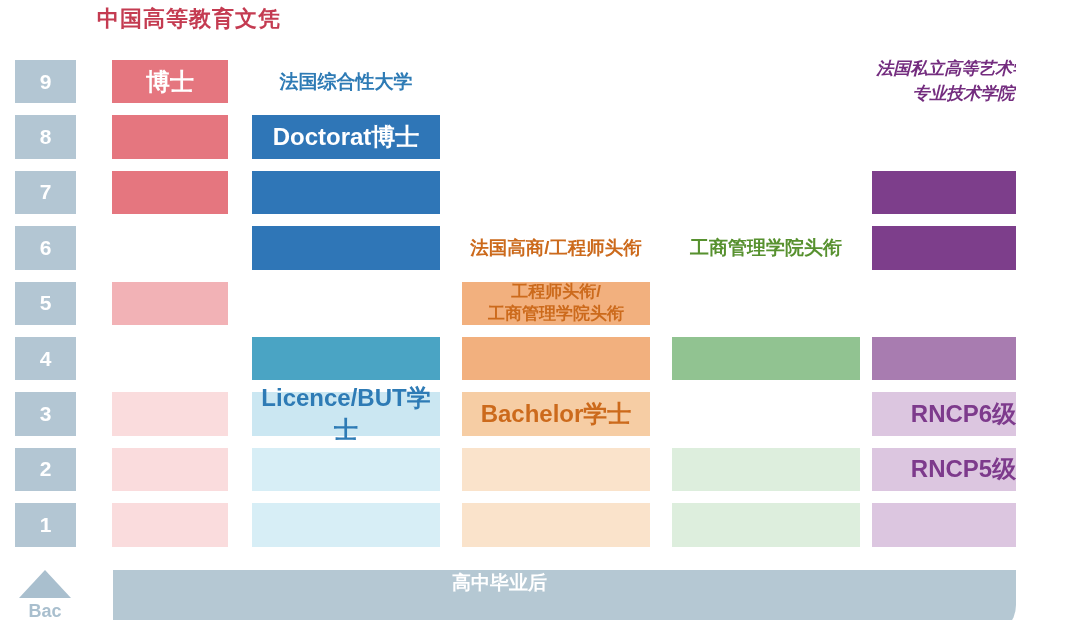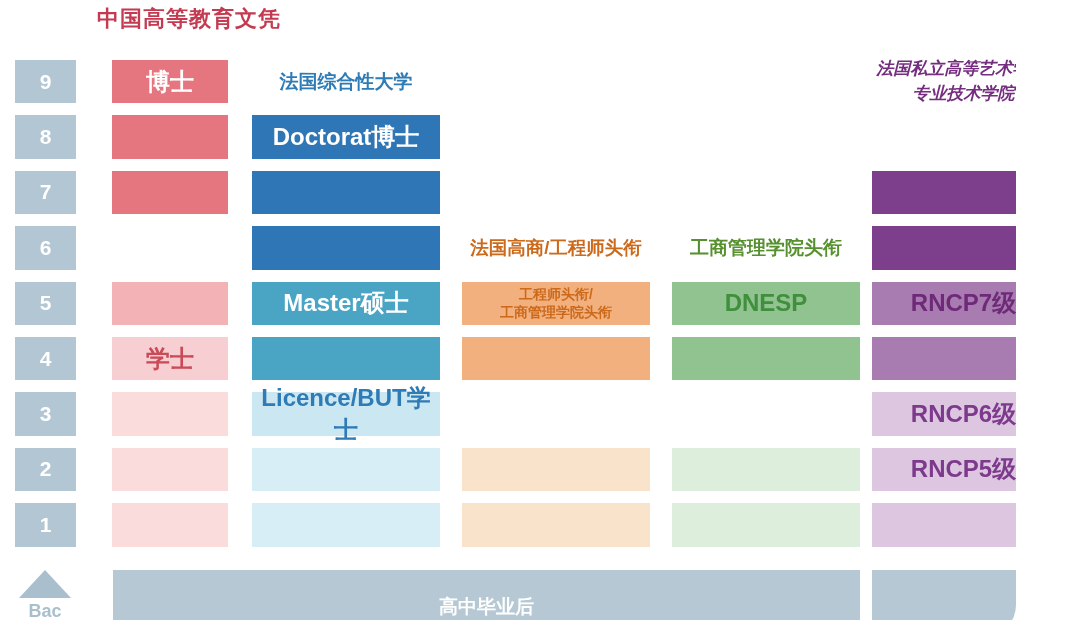--- a/index.html
+++ b/index.html
@@ -54,26 +54,26 @@
   .bg-pr-light{background:var(--private-art-light)}
   .txt-pr-dark{color:var(--private-art-text-dark)}
   .txt-pr{color:var(--private-art-text-light)}
 
   .hdr{background:none}
   .hdr-blue{color:var(--university-text); font-size:19px;}
   .hdr-orange{color:var(--grande-ecole-text); font-size:18.5px;}
   .hdr-green{color:var(--public-art-header); font-size:19px;}
   .hdr-purple{color:var(--private-art-header); font-size:17px; line-height:1.45; white-space:pre-line;font-style:italic;}
 
-  .two-line{white-space:pre-line; font-size:14px; line-height:1.3;}
+  .two-line{white-space:pre-line; font-size:17px; line-height:1.3;}
 
   .footer-bar{
     position:absolute; left:113px; top:570px; width:747px; height:50px;
-    background:var(--footer-bar); display:flex; align-items:flex-end; justify-content:center;
-    color:#ffffff; font-size:19px;
+    background:var(--footer-bar); display:flex; align-items:flex-start; justify-content:center;
+    color:#ffffff; font-size:19px;padding-left:13px;
   }
   .footer-bar-right{
     position:absolute; left:872px; top:570px; width:183px; height:50px;
     background:var(--footer-bar);
   }
   .bac-arrow{
     position:absolute; left:19px; top:570px; width:0; height:0;
     border-left:26px solid transparent; border-right:26px solid transparent;
     border-bottom:28px solid var(--bac);
   }
@@ -98,53 +98,50 @@
     <div class="cell num r5">5</div>
     <div class="cell num r6">4</div>
     <div class="cell num r7">3</div>
     <div class="cell num r8">2</div>
     <div class="cell num r9">1</div>
 
     <div class="cell c-red bg-china-dark txt-white r1">博士</div>
     <div class="cell c-red bg-china-dark r2"></div>
     <div class="cell c-red bg-china-dark r3"></div>
     <div class="cell c-red bg-china-mid r5"></div>
-    <div class="cell c-red bg-china-light txt-china r6">学士</div>
     <div class="cell c-red bg-china-lighter r7"></div>
     <div class="cell c-red bg-china-lighter r8"></div>
     <div class="cell c-red bg-china-lighter r9"></div>
 
     <div class="cell c-blue hdr hdr-blue r1">法国综合性大学</div>
     <div class="cell c-blue bg-uni-dark txt-white r2">Doctorat博士</div>
     <div class="cell c-blue bg-uni-dark r3"></div>
     <div class="cell c-blue bg-uni-dark r4"></div>
-    <div class="cell c-blue bg-uni-teal txt-white r5">Master硕士</div>
     <div class="cell c-blue bg-uni-teal r6"></div>
     <div class="cell c-blue bg-uni-light txt-uni r7">Licence/BUT学士</div>
     <div class="cell c-blue bg-uni-lighter r8"></div>
     <div class="cell c-blue bg-uni-lighter r9"></div>
 
     <div class="cell c-orange hdr hdr-orange r4">法国高商/工程师头衔</div>
     <div class="cell c-orange bg-ge-mid txt-ge two-line r5">工程师头衔/
 工商管理学院头衔</div>
     <div class="cell c-orange bg-ge-mid r6"></div>
+    <div class="cell c-orange bg-ge-light txt-ge r7">Bachelor学士</div>
     <div class="cell c-orange bg-ge-lighter r8"></div>
     <div class="cell c-orange bg-ge-lighter r9"></div>
 
     <div class="cell c-green hdr hdr-green r4">工商管理学院头衔</div>
-    <div class="cell c-green bg-pa-mid txt-pa-dark r5">DNESP</div>
     <div class="cell c-green bg-pa-mid r6"></div>
     <div class="cell c-green bg-pa-lighter r8"></div>
     <div class="cell c-green bg-pa-lighter r9"></div>
 
     <div class="cell c-purple hdr hdr-purple r1">法国私立高等艺术学院/
 专业技术学院</div>
     <div class="cell c-purple bg-pr-dark r3"></div>
     <div class="cell c-purple bg-pr-dark r4"></div>
-    <div class="cell c-purple bg-pr-mid txt-pr-dark r5">RNCP7级</div>
     <div class="cell c-purple bg-pr-mid r6"></div>
     <div class="cell c-purple bg-pr-light txt-pr r7">RNCP6级</div>
     <div class="cell c-purple bg-pr-light txt-pr r8">RNCP5级</div>
     <div class="cell c-purple bg-pr-light r9"></div>
 
   </div>
 
   <div class="footer-bar">
     <span>高中毕业后</span>
   </div>

